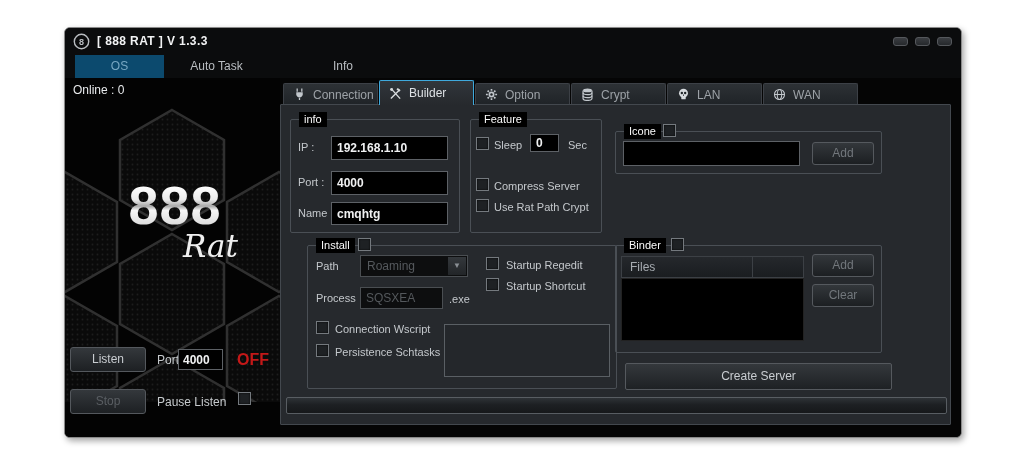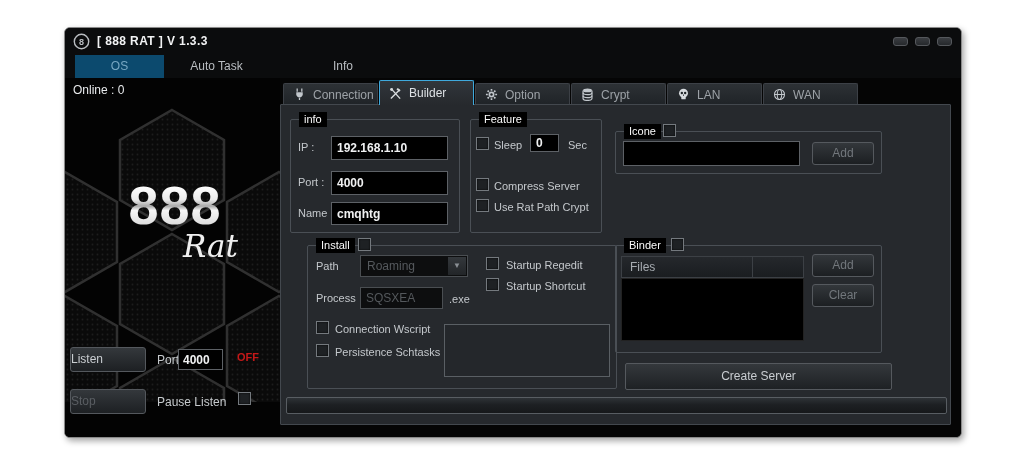--- a/index.html
+++ b/index.html
@@ -36,28 +36,28 @@
   .hexbg { position:absolute; left:0; top:24px; }
   .logo-888 { position:absolute; left:40px; top:100px; width:140px; text-align:center;
               font-size:54px; font-weight:bold; letter-spacing:1px; line-height:1;
               background:linear-gradient(#ffffff 15%, #e8e8e8 40%, #9a9a9a 52%, #f5f5f5 60%, #c9c9c9);
               -webkit-background-clip:text; background-clip:text; color:transparent;
               text-shadow:0 0 1px rgba(255,255,255,.15); }
   .logo-rat { position:absolute; left:118px; top:150px; font-family:"DejaVu Serif", serif;
               font-style:italic; font-size:31px; color:#f0f0f0; }
   .listen-btn, .stop-btn { position:absolute; left:5px; width:76px; height:25px; border-radius:3px;
               background:linear-gradient(#34383c,#1d2023); border:1px solid #54585d;
-              font-size:12px; text-align:left; line-height:23px; }
+              font-size:12px; text-align:center; line-height:23px; }
   .listen-btn { top:269px; color:#c9cdd1; }
   .stop-btn { top:311px; color:#5a5e63; }
   .lp-label { position:absolute; color:#c6cacd; font-size:12px; }
   .port-input { position:absolute; left:113px; top:271px; width:45px; height:21px; background:#000;
                 border:1px solid #5d6166; color:#f0f1f2; font-size:12px; font-weight:bold;
                 font-family:"Liberation Sans",sans-serif; padding:0 4px; }
-  .off-text { position:absolute; left:172px; top:273px; color:#c41818; font-size:11px; font-weight:bold; }
+  .off-text { position:absolute; left:172px; top:273px; color:#c41818; font-size:16px; font-weight:bold; }
   .cb { width:13px; height:13px; background:#1e2124; border:1px solid #74797e; display:inline-block;
         box-shadow:inset 0 0 2px #000; }
   .pause-cb { position:absolute; left:173px; top:314px; }
 
   
   .tabstrip { position:absolute; left:215px; top:0; width:681px; height:27px; }
   .tab { position:absolute; top:5px; height:22px; width:95px; background:linear-gradient(#2d3135,#1f2327);
          border:1px solid #3c4046; border-bottom:none; border-radius:2px 2px 0 0;
          display:flex; align-items:center; gap:7px; padding-left:9px;
          color:#9da2a7; font-size:12px; }

